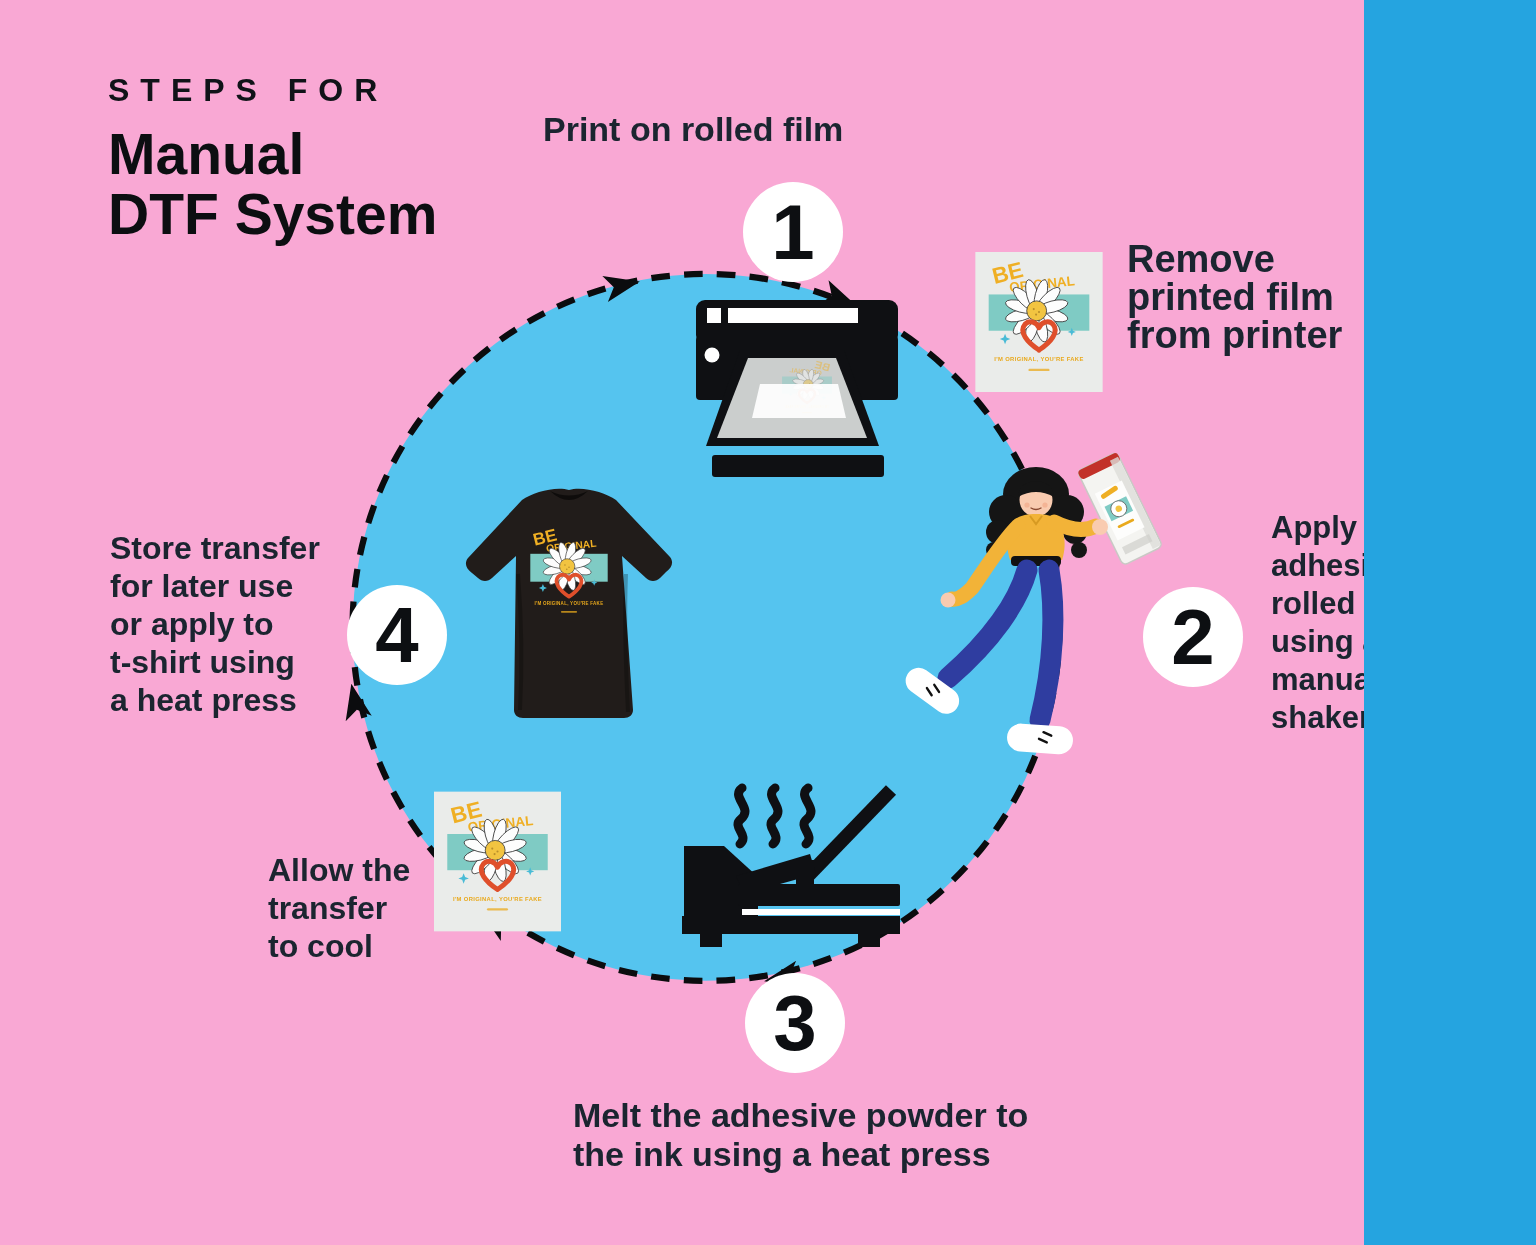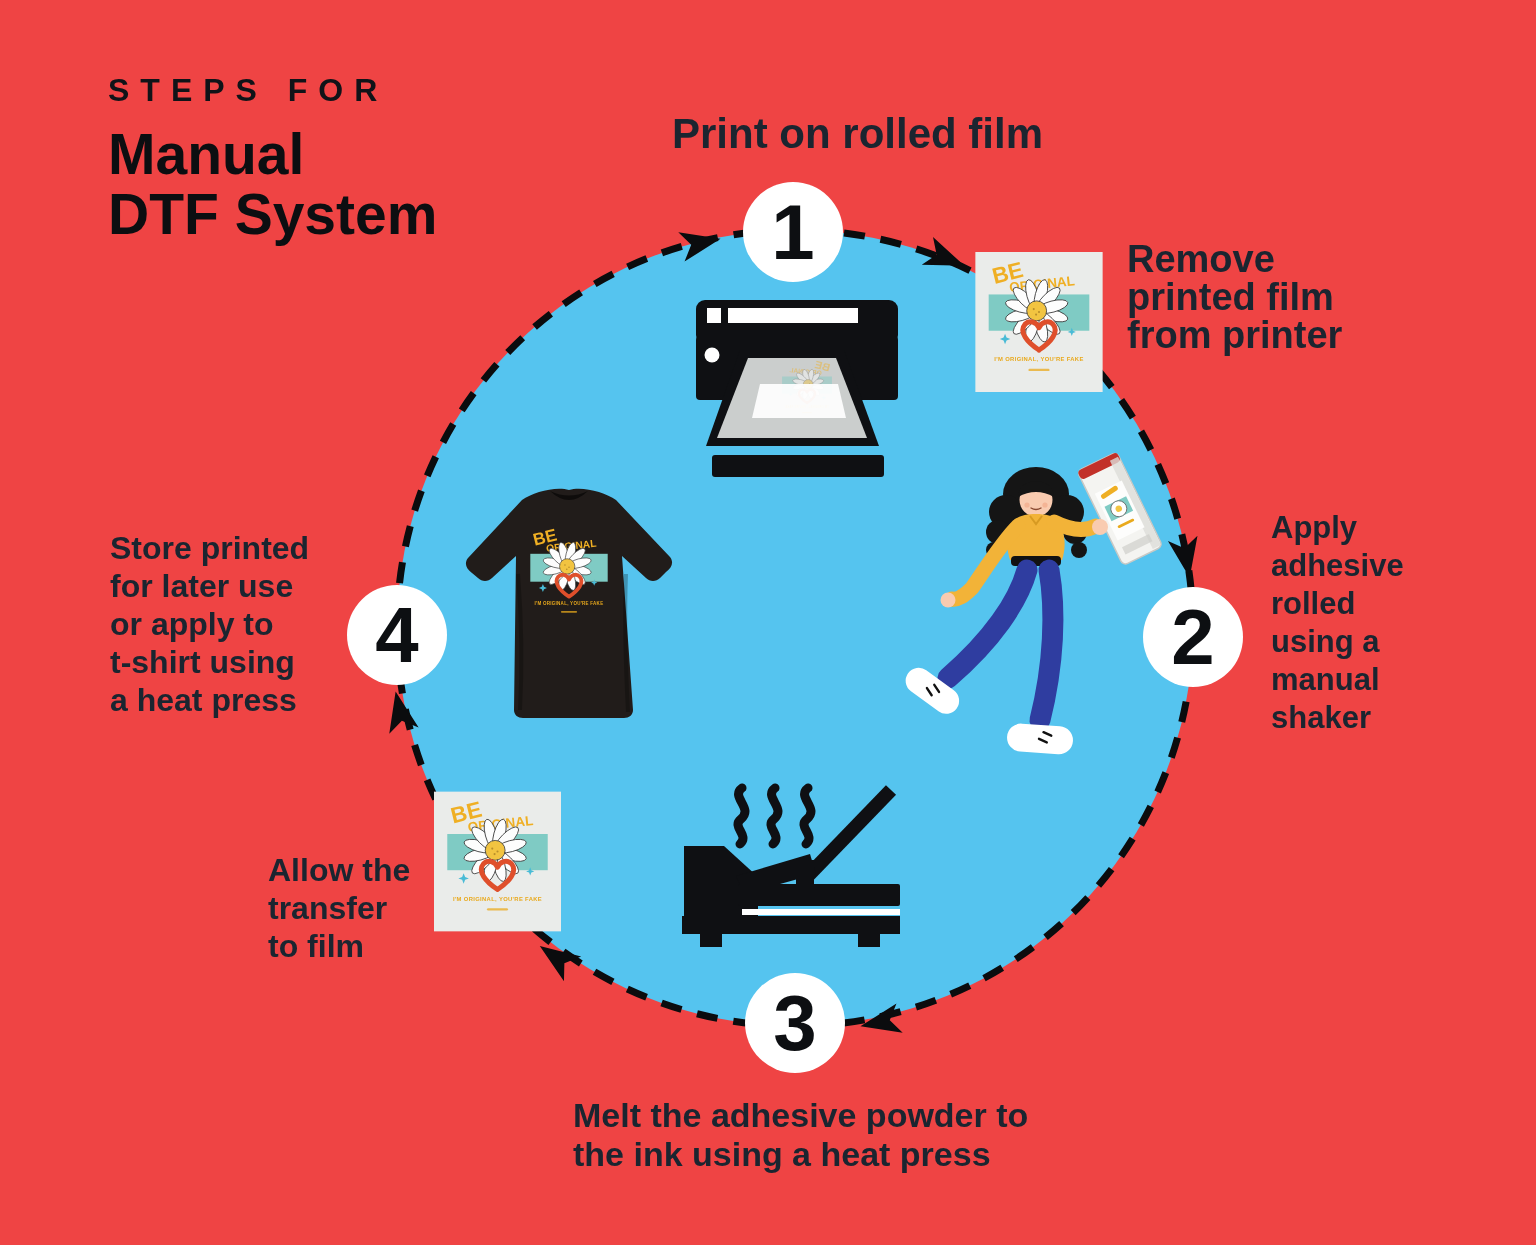--- a/index.html
+++ b/index.html
@@ -1,29 +1,29 @@
 <!DOCTYPE html>
 <html><head>
 <meta charset="utf-8">
 <style>
   html,body{margin:0;padding:0;background:#25A4E0;}
   .stage{
-    position:relative;width:1536px;height:1245px;overflow:hidden;
-    background:#ef4444;
+    position:relative;width:1364px;height:1245px;overflow:hidden;
+    background:#f9a8d4;
     font-family:"Liberation Sans","DejaVu Sans",sans-serif;
     color:#1B2530;
   }
   .layer{position:absolute;left:0;top:0;width:100%;height:100%;}
   
   .title{position:absolute;left:108px;top:72px;}
   .eyebrow{font-size:32px;font-weight:600;letter-spacing:11px;color:#101318;margin-bottom:15px;}
   .heading{font-size:57px;line-height:60px;font-weight:800;color:#0C0E11;margin:0;white-space:pre-line;letter-spacing:0;}
   
   .lbl{position:absolute;font-weight:700;color:#1B2530;white-space:pre-line;}
-  .lbl-step1{left:543px;top:110px;width:500px;text-align:right;font-size:42px;}
+  .lbl-step1{left:543px;top:110px;width:500px;text-align:left;font-size:34px;}
   .lbl-remove{left:1127px;top:240px;font-size:38px;line-height:38px;}
   .lbl-apply{left:1271px;top:509px;font-size:31px;line-height:38px;}
   .lbl-melt{left:573px;top:1096px;font-size:34px;line-height:39px;}
   .lbl-cool{left:268px;top:851px;font-size:32px;line-height:38px;}
   .lbl-store{left:110px;top:529px;font-size:32px;line-height:38px;}
   
   .badge{
     position:absolute;width:100px;height:100px;border-radius:50%;
     background:#FFFFFF;display:flex;align-items:center;justify-content:center;
     font-size:78px;font-weight:800;color:#0D0F12;
@@ -99,22 +99,22 @@
   <div class="lbl lbl-apply">Apply
 adhesive
 rolled
 using a
 manual
 shaker</div>
   <div class="lbl lbl-melt">Melt the adhesive powder to
 the ink using a heat press</div>
   <div class="lbl lbl-cool">Allow the
 transfer
-to film</div>
-  <div class="lbl lbl-store">Store printed
+to cool</div>
+  <div class="lbl lbl-store">Store transfer
 for later use
 or apply to
 t-shirt using
 a heat press</div>
 
   <div class="badge b1">
       <span>1</span>
     </div>
   <div class="badge b2">
       <span>2</span>

